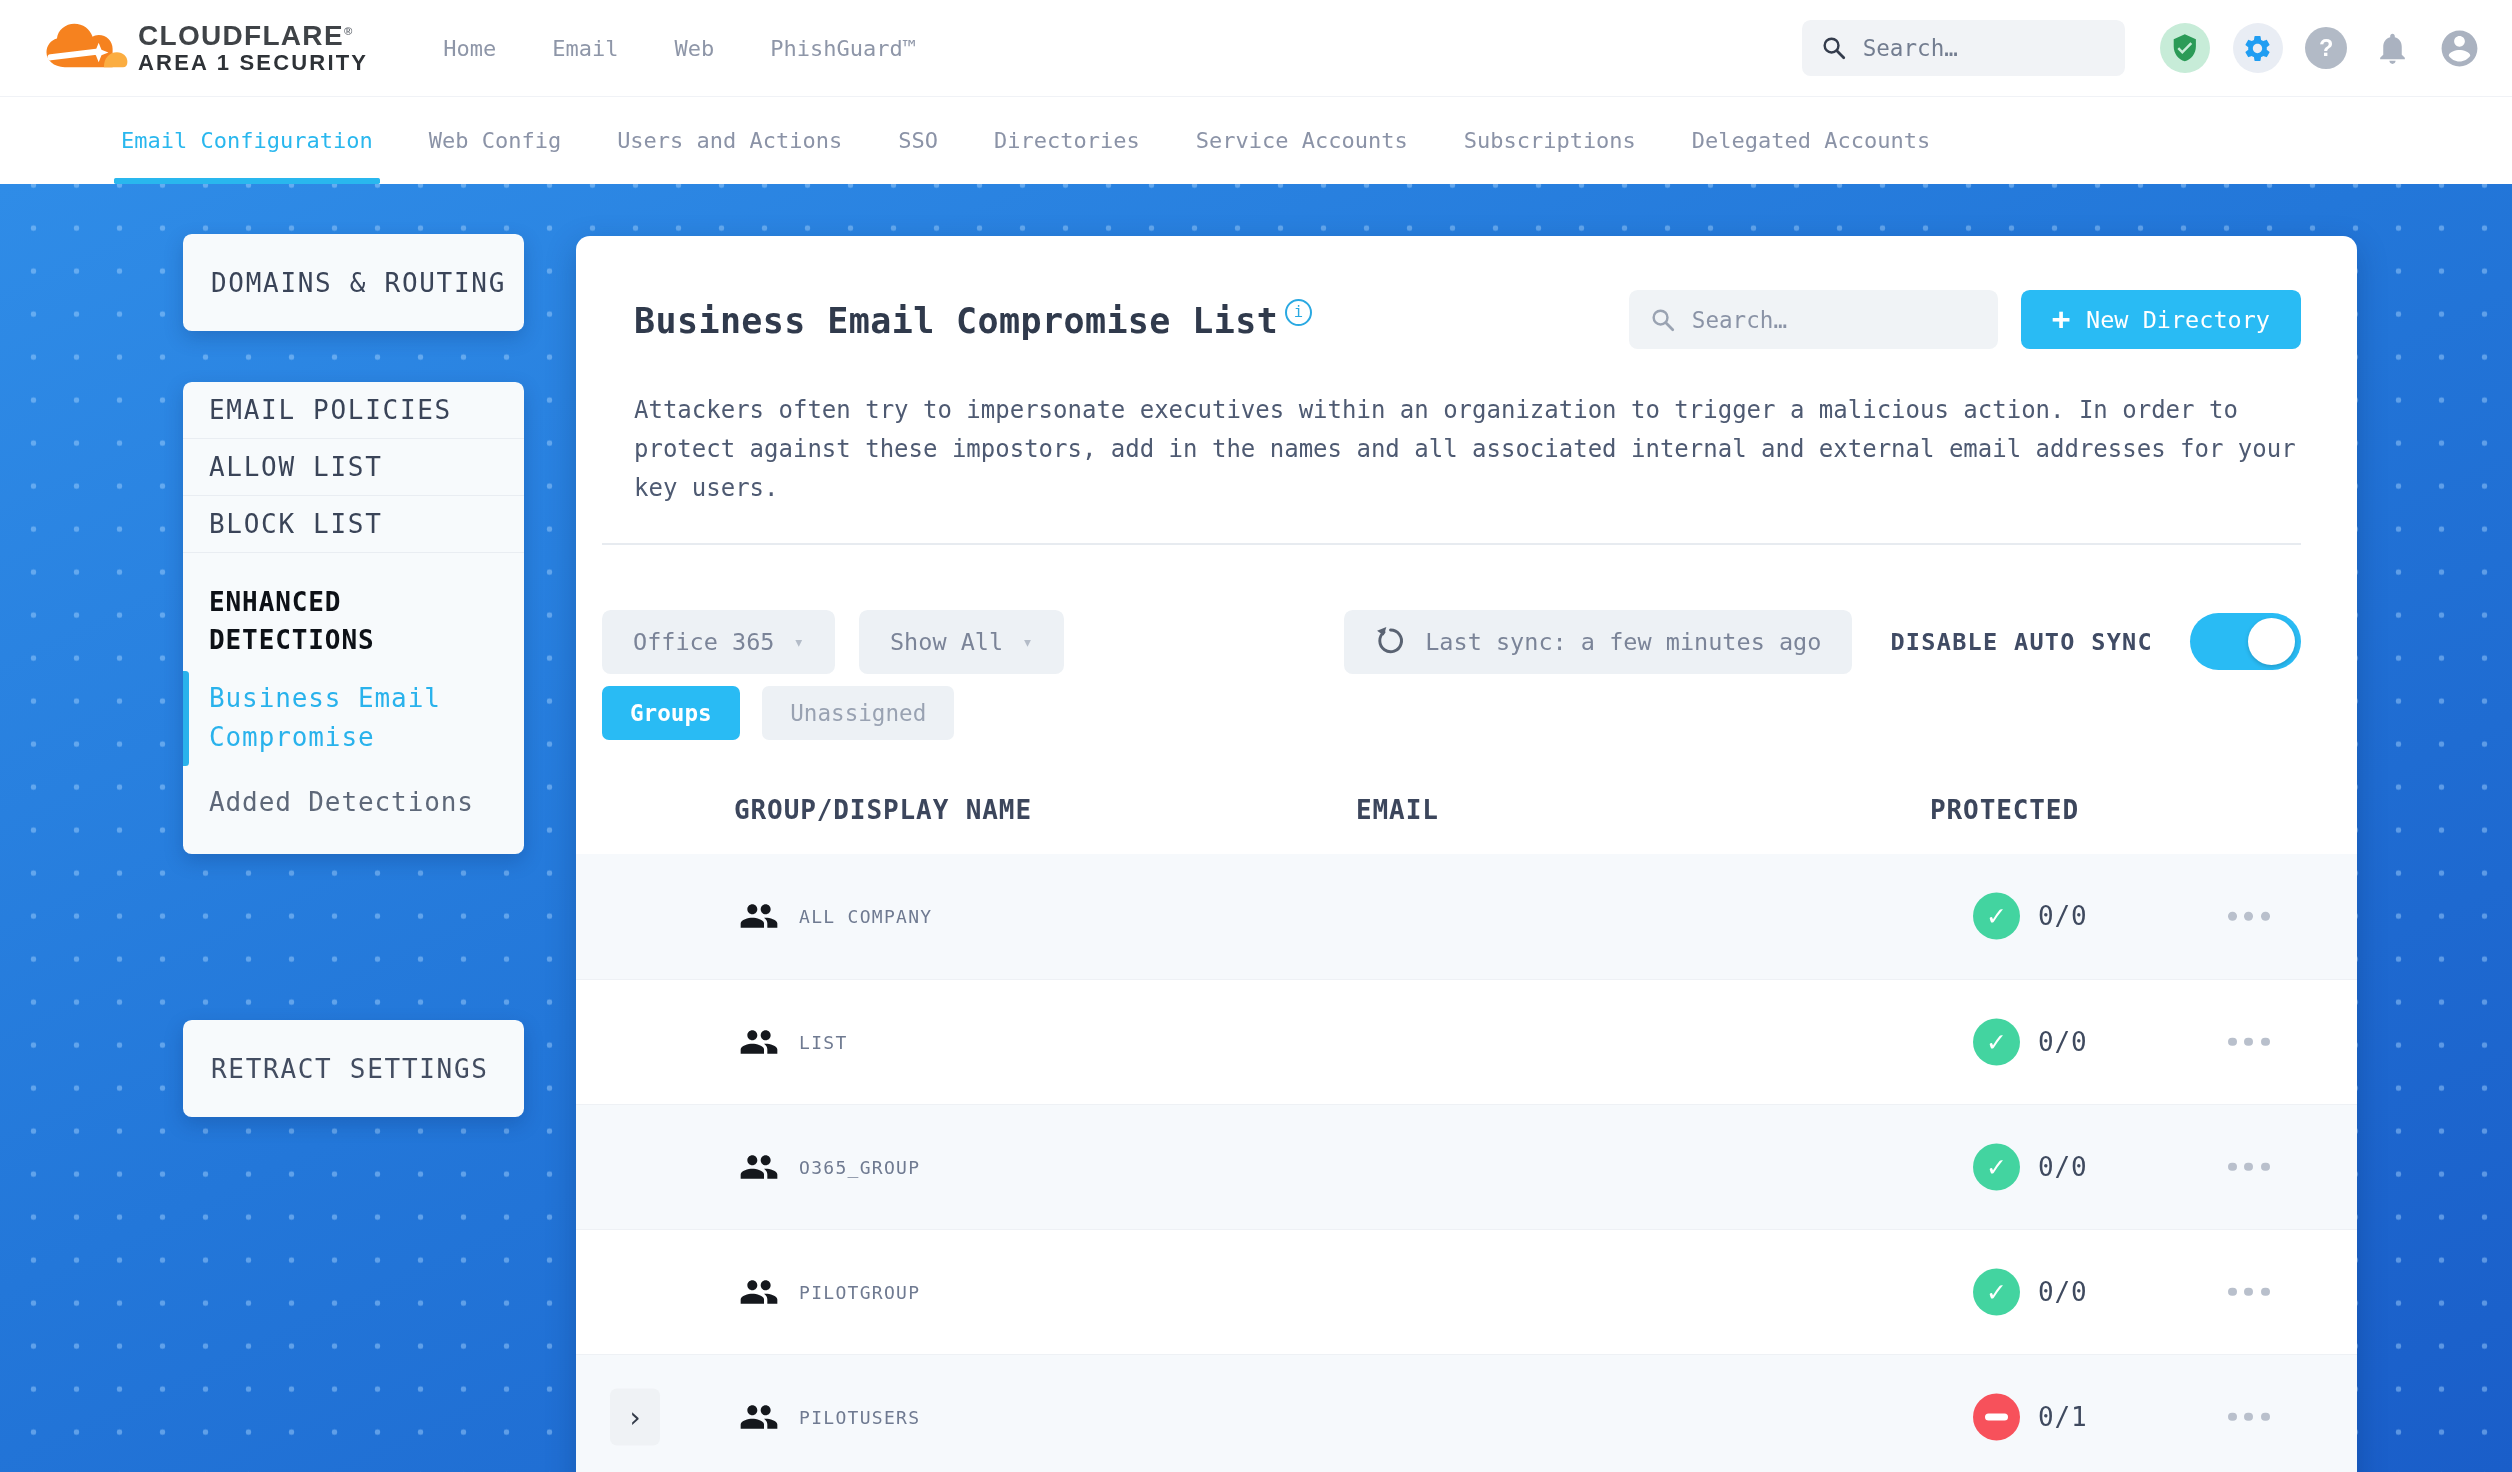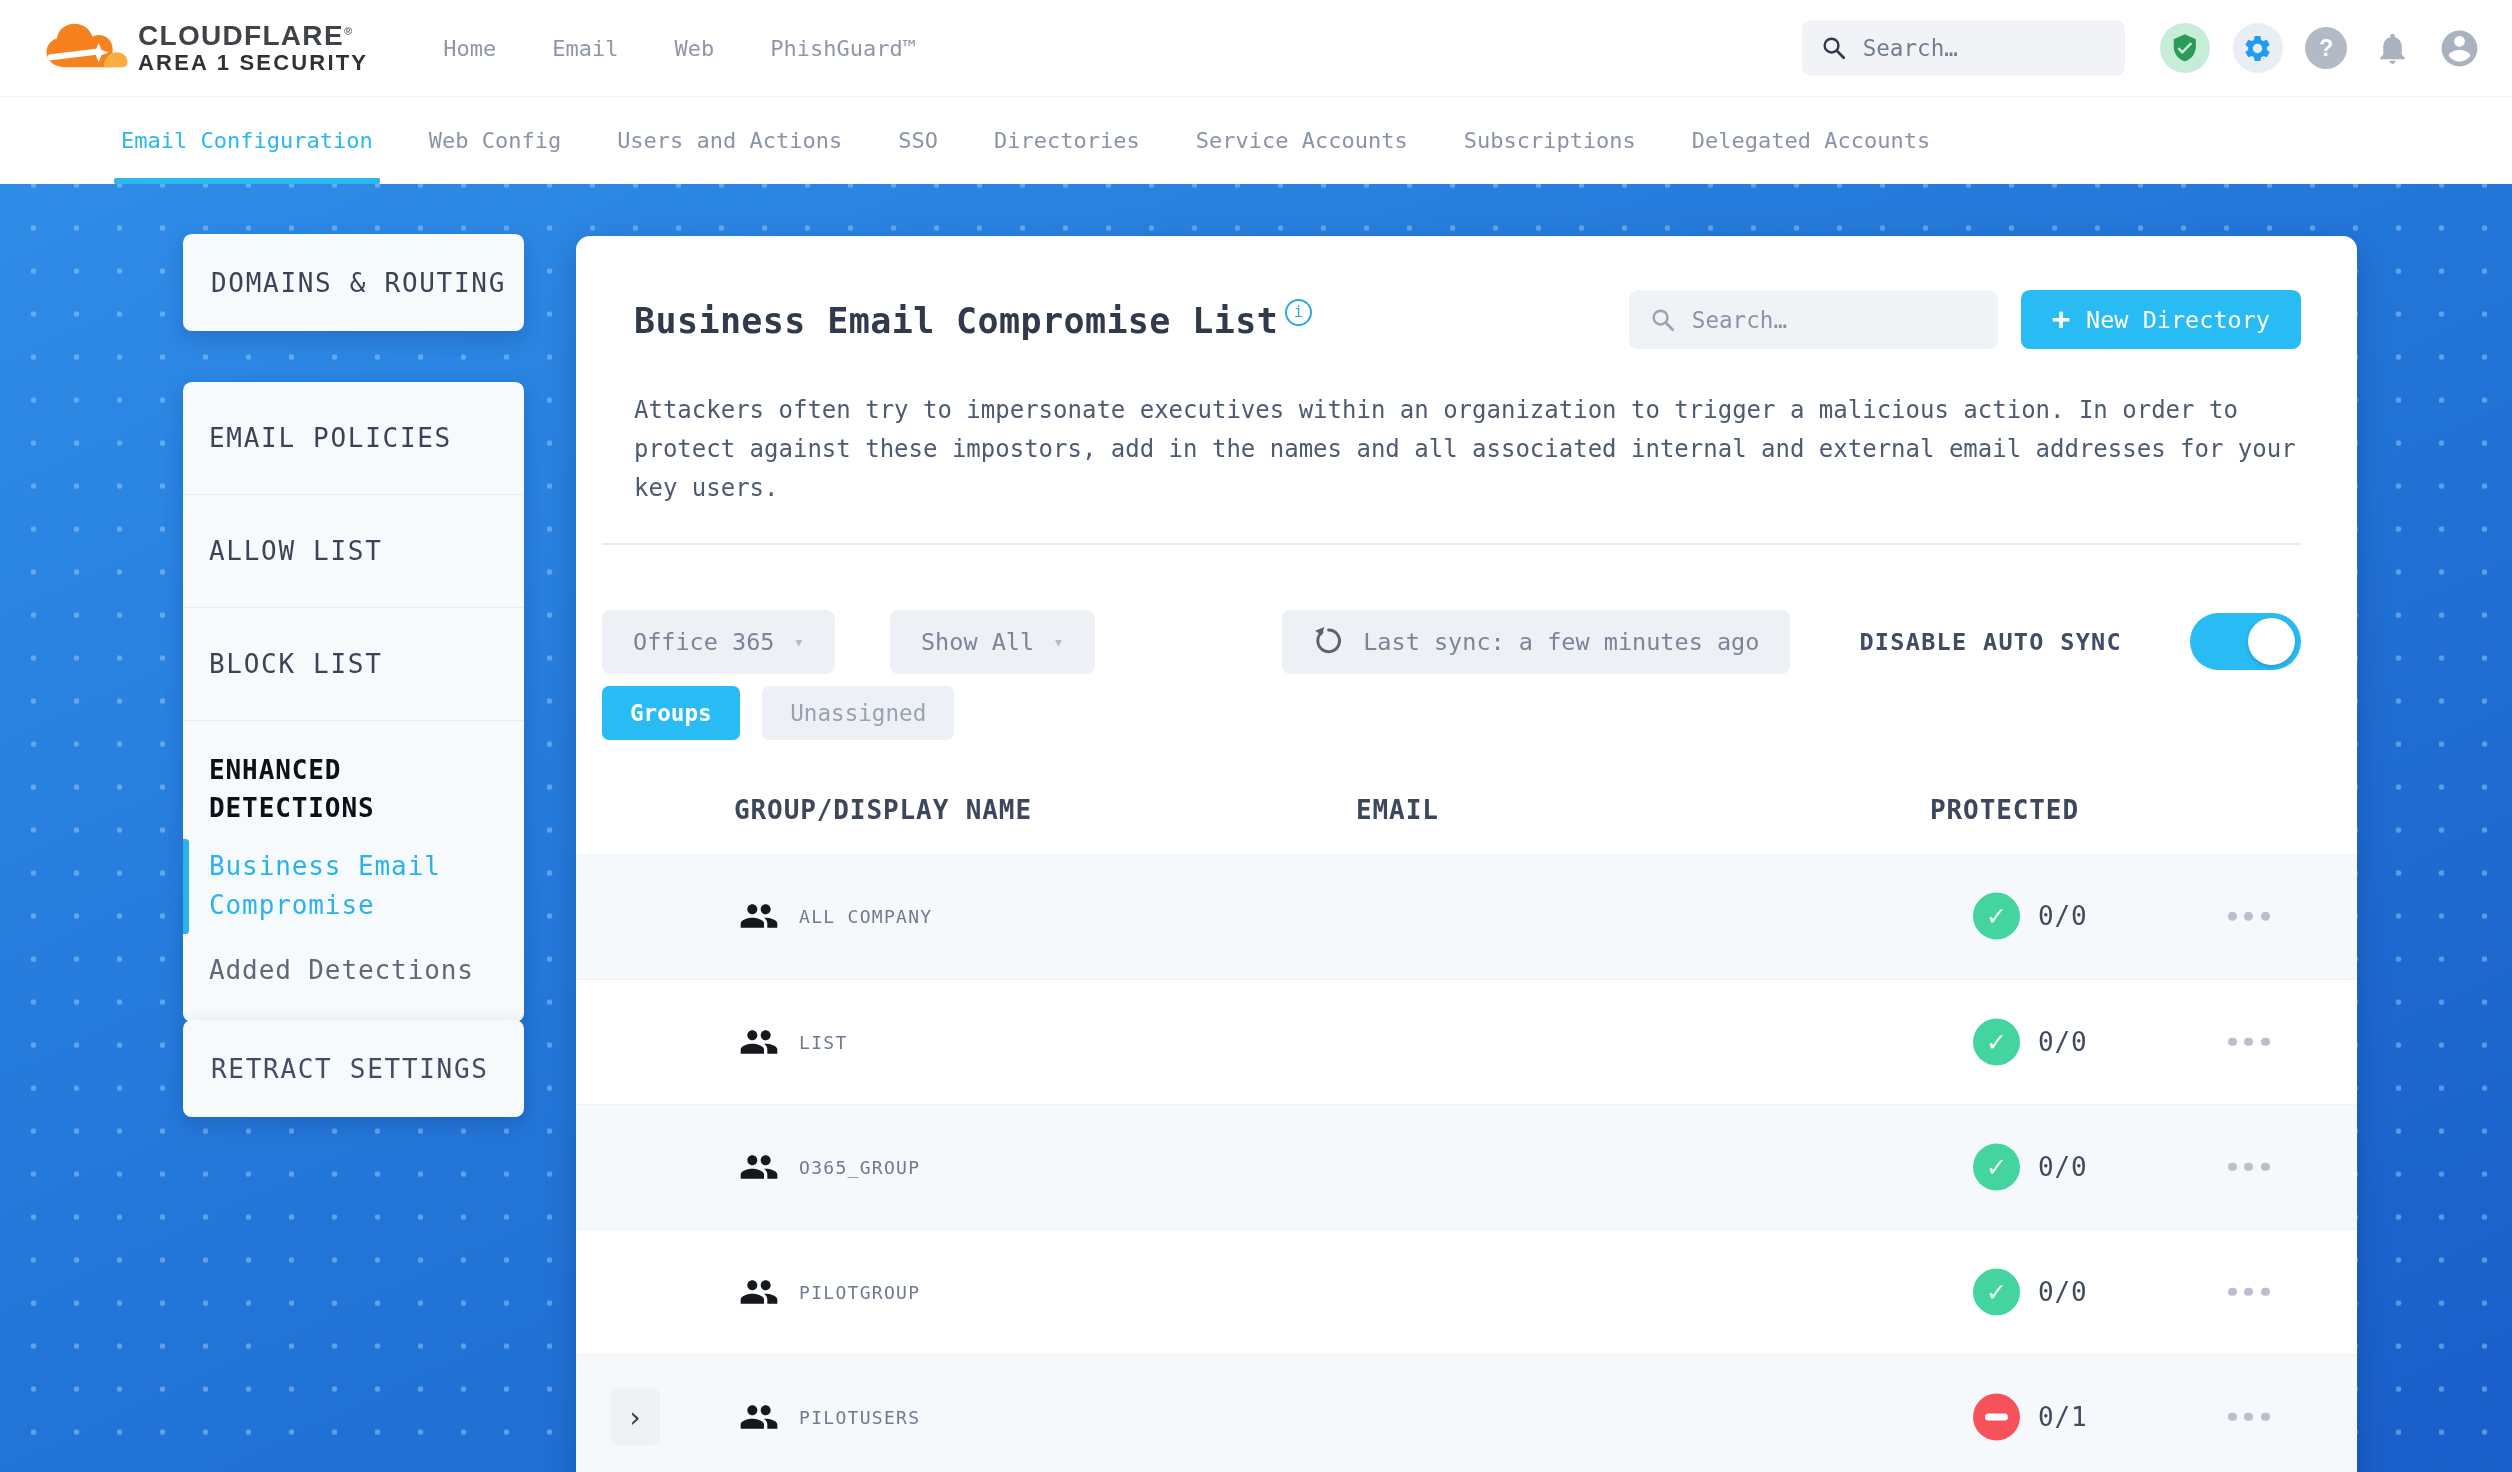--- a/index.html
+++ b/index.html
@@ -59,21 +59,21 @@
   }
 
   
   .side-card {
     position:absolute; left:183px; width:341px; background:#f7fafc; border-radius:8.7px;
     box-shadow:0 7px 19px rgba(8,38,92,.22); z-index:2;
   }
   .card-domains { top:50px; height:97px; display:flex; align-items:center; padding-left:28px; }
   .side-head { font-size:26px; color:#3a4458; letter-spacing:1.7px; }
   .card-policies { top:198px; padding-bottom:7px; }
-  .side-item { padding:41px 26px; font-size:26px; color:#3a4458; letter-spacing:1.7px; border-bottom:1.7px solid #e9edf2; cursor:pointer; }
+  .side-item { padding:13px 26px; font-size:26px; color:#3a4458; letter-spacing:1.7px; border-bottom:1.7px solid #e9edf2; cursor:pointer; }
   .enh-label { padding:29.6px 26px 5.2px; font-size:26px; font-weight:bold; color:#0d1117; letter-spacing:0.9px; line-height:38px; width:287px; }
   .bec-item { position:relative; padding:15.6px 26px; font-size:26px; color:#29b2ec; letter-spacing:0.9px; line-height:39px; width:296px; cursor:pointer; }
   .bec-item::before { content:""; position:absolute; left:0; top:7px; bottom:7px; width:6px; background:#29b2ec; border-radius:0 3.5px 3.5px 0; }
   .added-item { padding:14px 26px 29.6px; font-size:26px; color:#5e6879; letter-spacing:0.9px; cursor:pointer; }
   .card-retract { top:836px; height:97px; display:flex; align-items:center; padding-left:28px; cursor:pointer; }
   .card-retract .side-head { color:#434d61; }
 
   
   .main-card {
     position:absolute; left:576px; top:52px; width:1781px; height:1356px; background:#fff;
@@ -95,21 +95,21 @@
   .card-search input::placeholder { color:#8a93a6; }
   .btn-new {
     height:59px; padding:0 31px; background:#29bbf4; border:none; border-radius:8.7px;
     color:#fff; font-family:"DejaVu Sans Mono", monospace; font-size:23.5px;
     display:flex; align-items:center; gap:15.6px; cursor:pointer;
   }
   .btn-new .plus { font-size:31px; font-weight:bold; line-height:1; margin-top:-2.6px; }
   .desc { margin:42px 56px 0 58px; max-width:1678px; font-size:24px; line-height:39px; color:#4e5a72; }
   .hr { height:1.7px; background:#e7ebf0; margin:35px 56px 0 26px; }
 
-  .filter-row { margin:65px 56px 0 26px; display:flex; align-items:center;gap:31px; }
+  .filter-row { margin:65px 56px 0 26px; display:flex; align-items:center; }
   .pill {
     height:64px; background:#edf1f5; border-radius:8.7px; display:flex; align-items:center;
     padding:0 31px; font-size:23.5px; color:#7b8498; gap:19px; cursor:pointer; white-space:nowrap;
   }
   .pill .caret { color:#b4bcc8; font-size:17.4px; }
   .pill-office { margin-right:24px; }
   .spacer { flex:1; }
   .sync-pill svg { flex:none; }
   .sync-label { font-size:23.5px; font-weight:bold; color:#404b64; letter-spacing:1.3px; margin:0 37px 0 38px; white-space:nowrap; }
   .toggle { width:111px; height:57px; border-radius:29px; background:#c6ccd6; position:relative; cursor:pointer; flex:none; }

